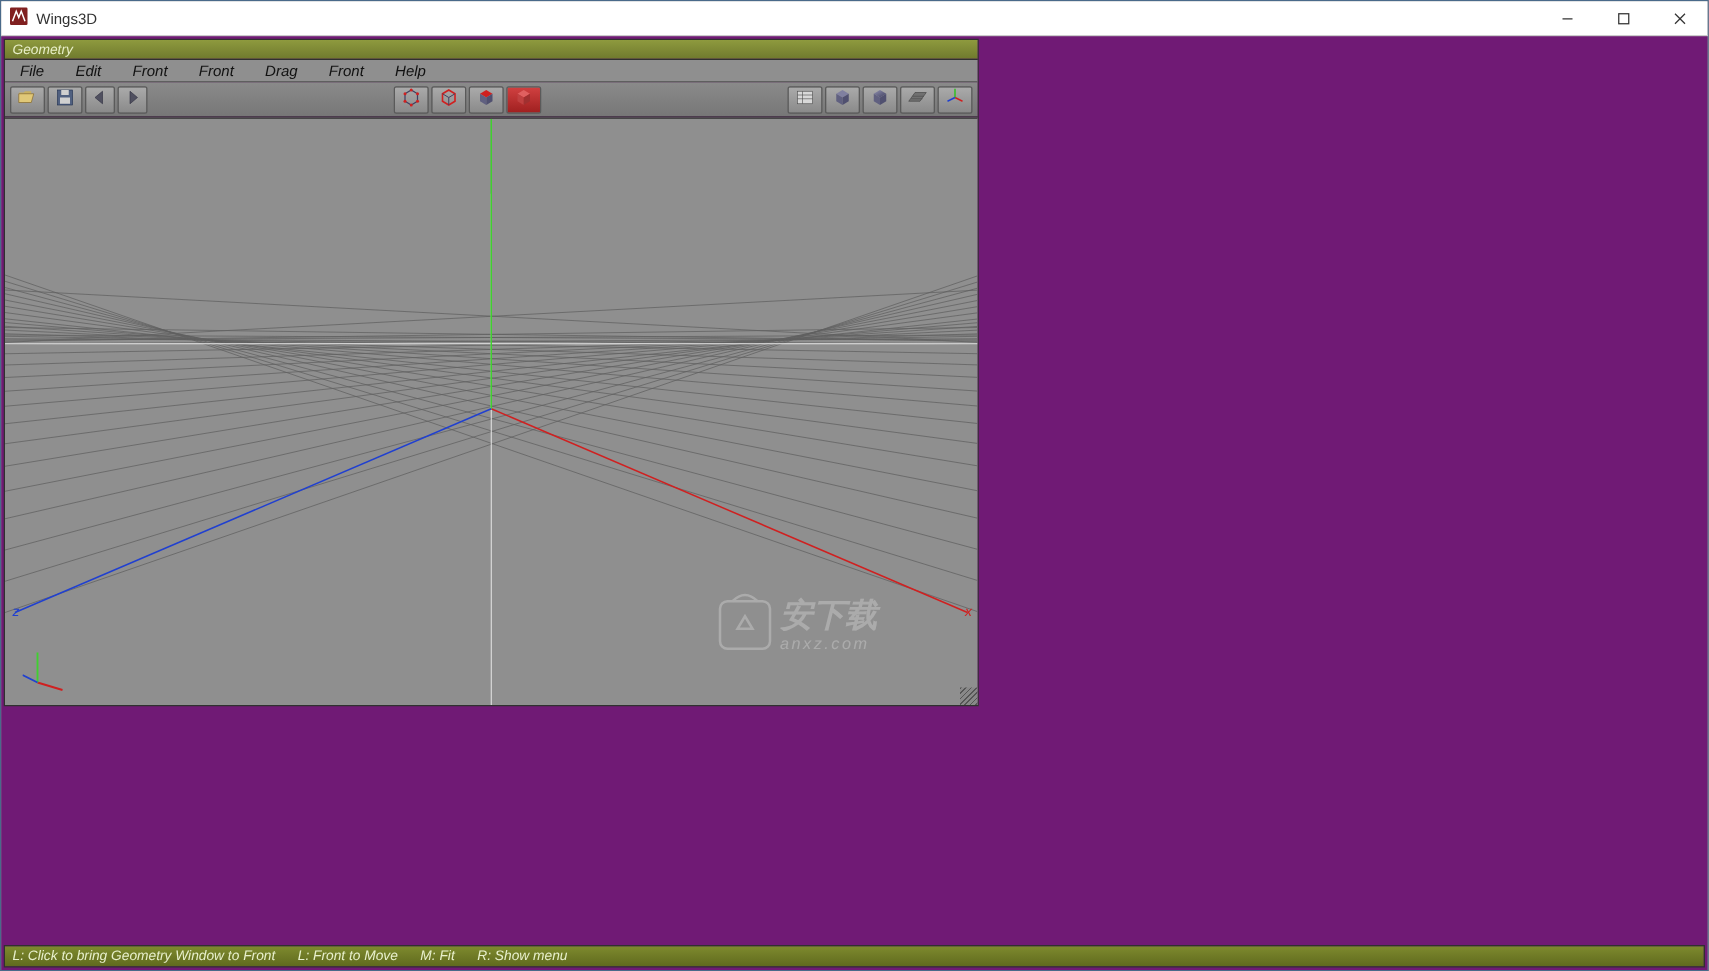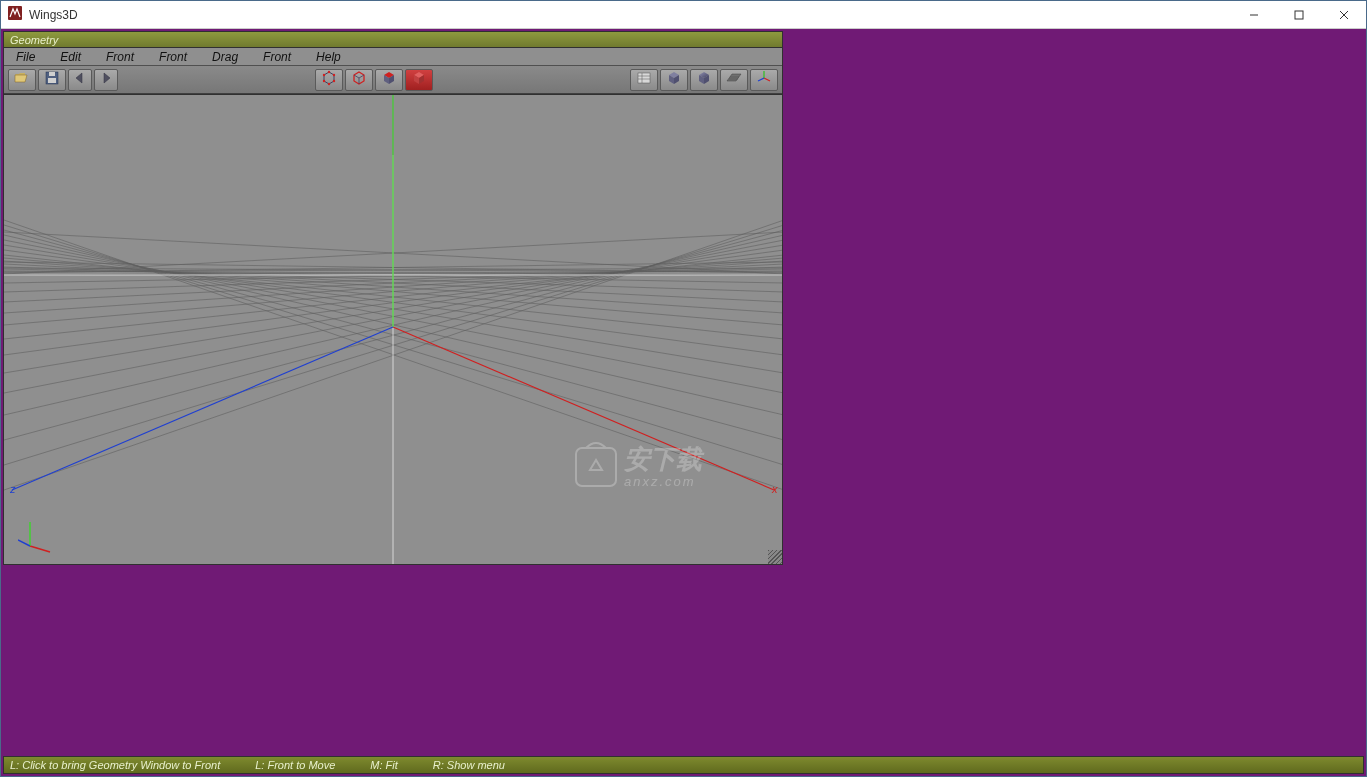--- a/index.html
+++ b/index.html
@@ -30,23 +30,23 @@
   .tool-btn { width: 28px; height: 22px; border: 1px solid #5a5a5a; border-radius: 2px; background: linear-gradient(#aaaaaa, #8a8a8a); display: flex; align-items: center; justify-content: center; }
   .tool-btn.active { background: linear-gradient(#d04040, #a02020); }
   .arrow-btn { width: 24px; height: 22px; border: 1px solid #5a5a5a; border-radius: 2px; background: linear-gradient(#aaaaaa, #8a8a8a); display: flex; align-items: center; justify-content: center; }
   .arrow-btn svg, .tool-btn svg { width: 18px; height: 18px; }
 
   .viewport { height: 470px; background: #8f8f8f; position: relative; overflow: hidden; border-top: 1px solid #303030; }
   .viewport svg { position: absolute; left: 0; top: 0; }
   .resize-handle { position: absolute; right: 0; bottom: 0; width: 14px; height: 14px; background: repeating-linear-gradient(135deg,#555 0,#555 1px,#888 1px,#888 3px); }
 
   
-  .statusbar { position: absolute; left: 2px; right: 2px; bottom: 2px; height: 18px; background: linear-gradient(#7e8a2e, #606a1e); color: #e8f0cc; font-size: 11px; display: flex; align-items: center; padding-left: 6px; gap: 35px; border: 1px solid #303030; }
-
-  .watermark { position: absolute; left: 570px; top: 339px; width: 220px; height: 60px; opacity: 0.25; pointer-events: none; }
+  .statusbar { position: absolute; left: 2px; right: 2px; bottom: 2px; height: 18px; background: linear-gradient(#7e8a2e, #606a1e); color: #e8f0cc; font-size: 11px; display: flex; align-items: center; padding-left: 6px; gap: 18px; border: 1px solid #303030; }
+
+  .watermark { position: absolute; left: 570px; top: 372px; width: 220px; height: 60px; opacity: 0.25; pointer-events: none; }
 
   .axis-gizmo { position: absolute; left: 14px; bottom: 8px; width: 40px; height: 40px; }
 </style>
 </head>
 <body>
 
 <div class="window">
 
   <div class="titlebar">
     <div class="title-left">

